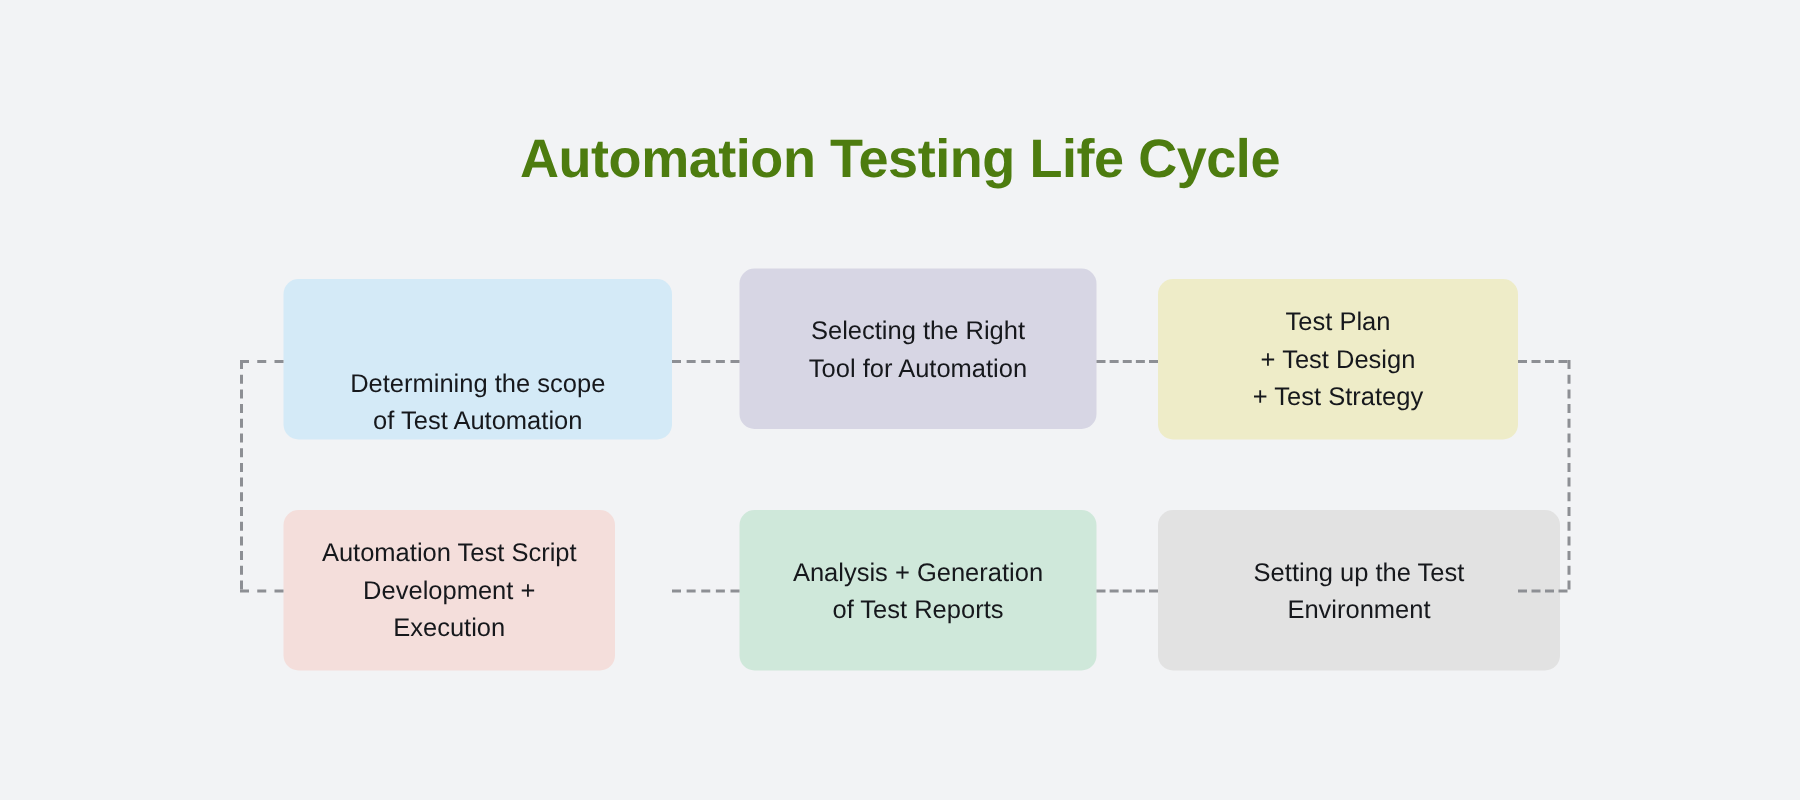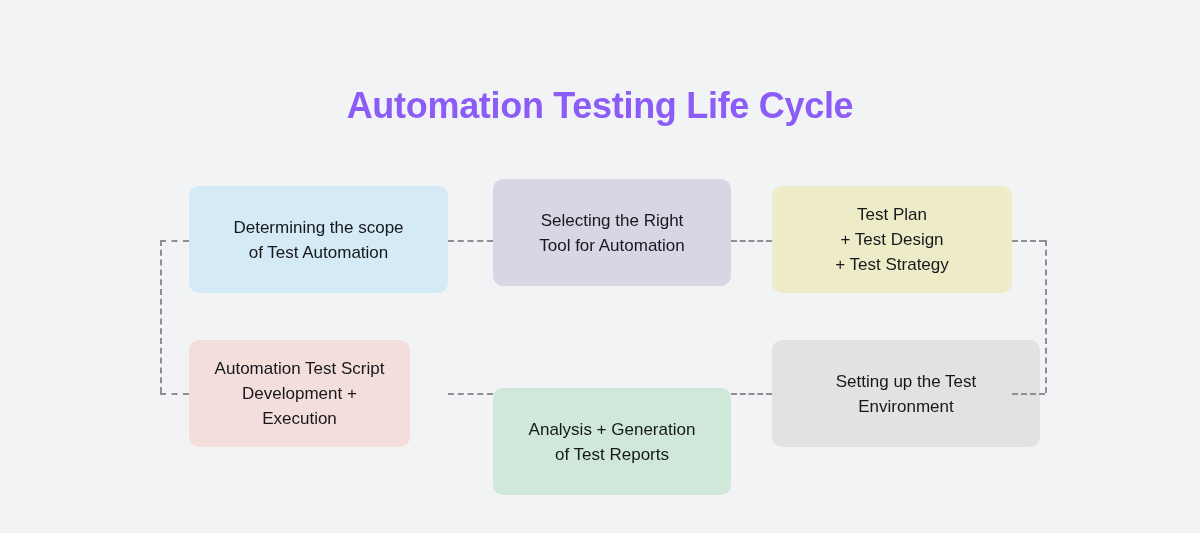--- a/index.html
+++ b/index.html
@@ -41,26 +41,26 @@
     font-size: 17px;
     line-height: 25px;
     padding: 0 14px;
     box-sizing: border-box;
   }
   .stage-label {
     display: block;
     white-space: pre-line;
   }
   
-  #box-scope       { left: 189px; top: 186px; width: 259px; height: 107px; }
+  #box-scope       { left: 189px; top: 186px; width: 259px; height: 107px; align-items: flex-end; }
   #box-tool        { left: 493px; top: 179px; width: 238px; height: 107px; }
   #box-plan        { left: 772px; top: 186px; width: 240px; height: 107px; }
   
   #box-script      { left: 189px; top: 340px; width: 221px; height: 107px; }
-  #box-analysis    { left: 493px; top: 340px; width: 238px; height: 107px; margin-top: 48px; }
+  #box-analysis    { left: 493px; top: 340px; width: 238px; height: 107px; }
   #box-env         { left: 772px; top: 340px; width: 268px; height: 107px; }
 
   
   .conn-h {
     position: absolute;
     height: 0;
     border-top: 2px dashed #8d8f94;
   }
   .conn-v {
     position: absolute;
@@ -80,21 +80,21 @@
   
   #conn-right-top    { left: 1012px; top: 240px; width: 33px; }
   #conn-right-vert   { left: 1045px; top: 240px; height: 153px; }
   #conn-right-bottom { left: 1012px; top: 393px; width: 33px; }
 </style>
 </head>
 <body style="background: rgb(242, 243, 245);">
 
 <div id="canvas">
 
-  <div id="page-title" style="color: #8b5cf6;">Automation Testing Life Cycle</div>
+  <div id="page-title" style="color: #4d7c0f;">Automation Testing Life Cycle</div>
 
   <div class="stage-box" id="box-scope" style="background: rgb(212, 234, 247);">
     <span class="stage-label">Determining the scope
 of Test Automation</span>
   </div>
 
   <div class="stage-box" id="box-tool" style="background: rgb(215, 214, 228);">
     <span class="stage-label">Selecting the Right
 Tool for Automation</span>
   </div>

